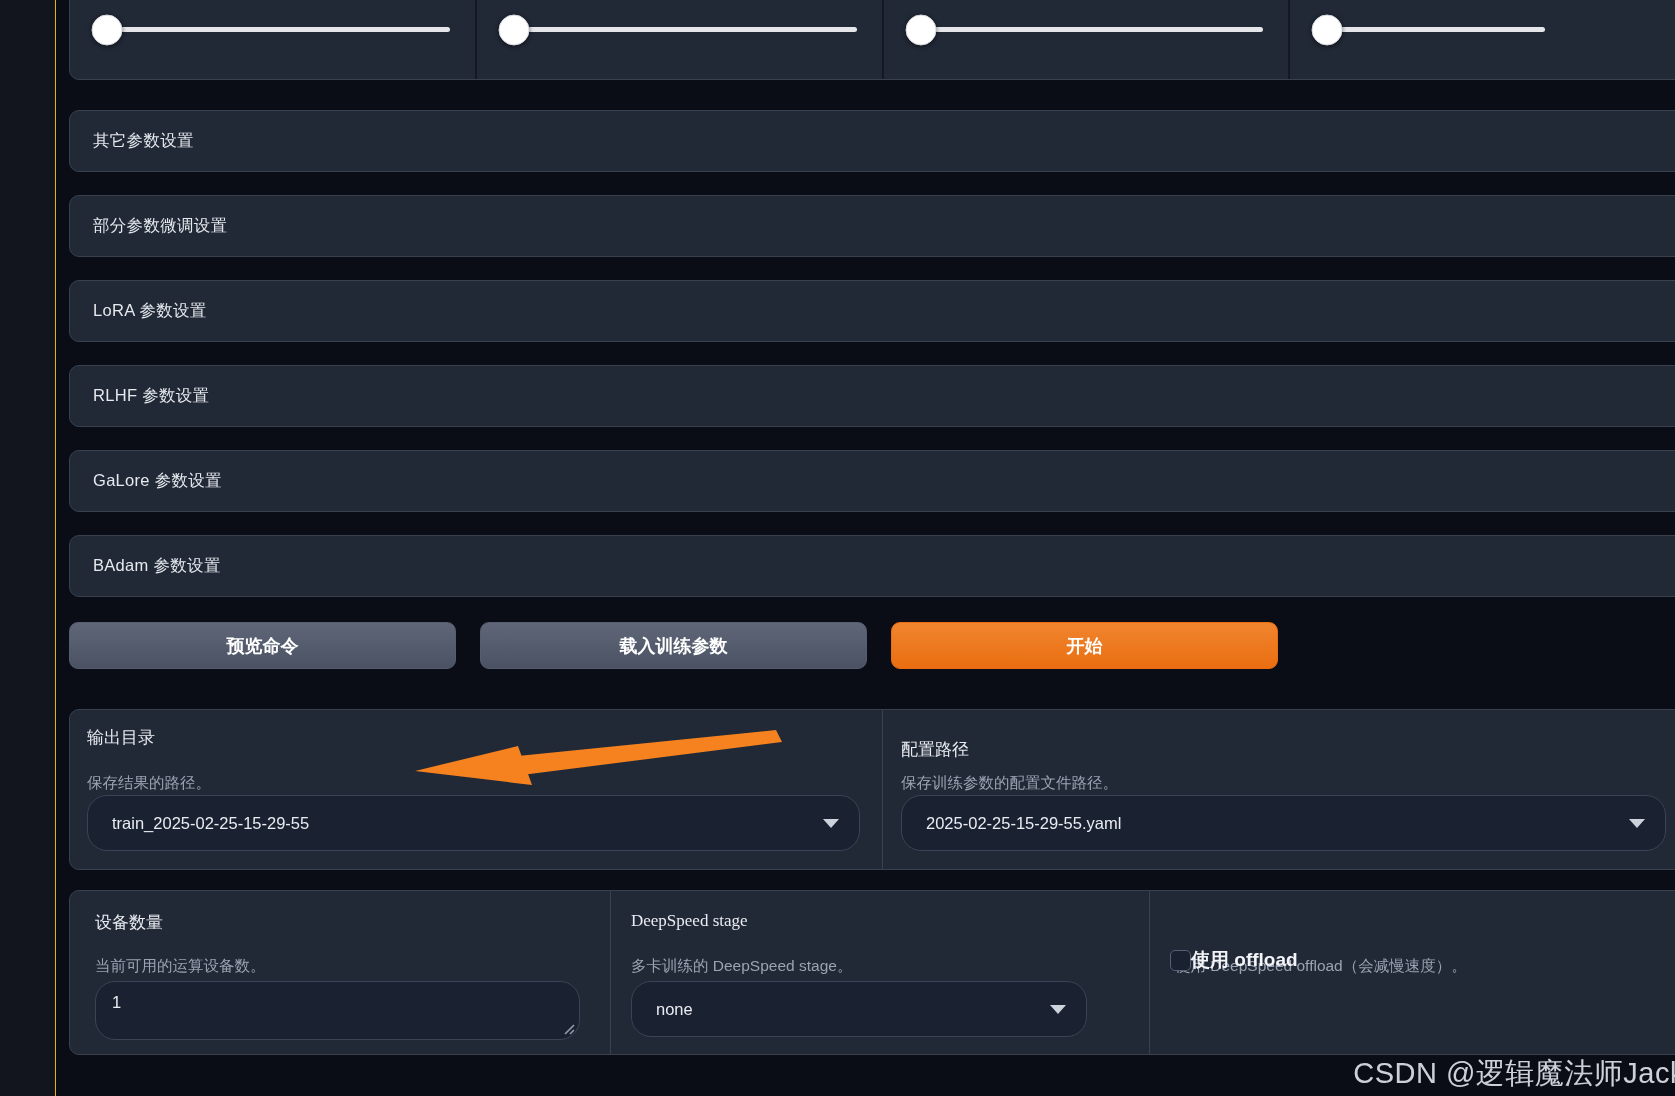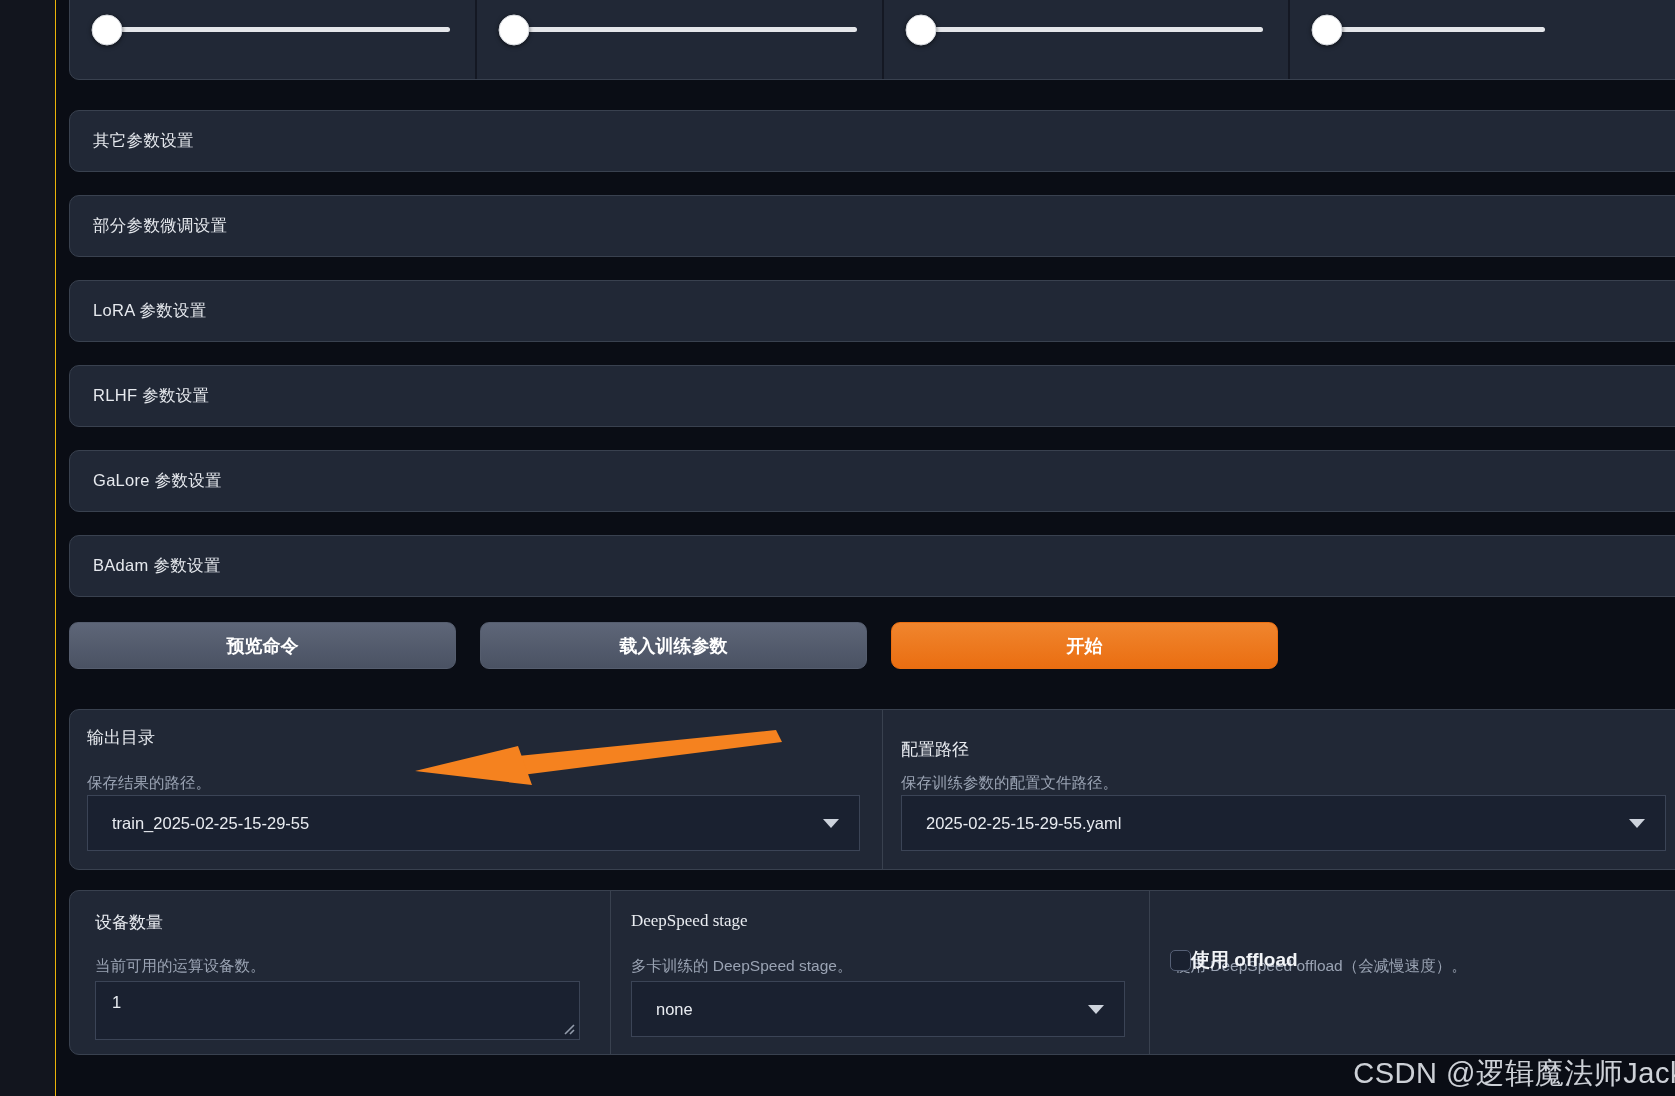--- a/index.html
+++ b/index.html
@@ -59,21 +59,21 @@
   }
   .btn.primary {
     background:linear-gradient(180deg,#f0852e,#ea6e11);
     border:1px solid #ea6e11;
   }
 
   
   .label { font-size:17px; font-weight:500; color:#e9ecf1; }
   .info  { font-size:15.5px; color:#9aa3b3;margin-top:13px; }
   .control {
-    background:#1a2130; border:1px solid #3b4456; border-radius:0;
+    background:#1a2130; border:1px solid #3b4456; border-radius:20px;
     display:flex; align-items:center;
     font-size:16.5px; font-weight:500; color:#e9ecf1;
   }
   .dropdown { height:56px; padding:0 20px 0 24px; cursor:pointer; }
   .dropdown .value { flex:1; }
   .caret {
     width:0; height:0;
     border-left:8px solid transparent; border-right:8px solid transparent;
     border-top:9px solid #cdd3dc;
   }
@@ -90,21 +90,21 @@
 
   .bottom-panel { top:890px; height:165px; display:grid; grid-template-columns:540px 539px auto; }
   .bottom-panel .label { position:absolute; top:20px; left:25px;font-family:Liberation Serif, serif; }
   .bottom-panel .info { position:absolute; top:52px; left:25px; }
   .bottom-panel .col.c2 .label, .bottom-panel .col.c2 .info { left:20px; }
   .textbox {
     position:absolute; top:90px; left:25px; width:485px; height:59px;
     align-items:flex-start; padding:11px 16px;
   }
   .textbox .grip { position:absolute; right:4px; bottom:4px; }
-  .bottom-panel .dropdown { position:absolute; top:90px; left:20px; width:494px; }
+  .bottom-panel .dropdown { position:absolute; top:90px; left:20px; width:456px; }
   .offload-info { position:absolute; top:26px; left:20px; }
   .offload-row { position:absolute; top:56px; left:20px; display:flex; align-items:center; cursor:pointer; }
   .checkbox {
     width:21px; height:21px; border-radius:5px;
     background:#1a2130; border:1.5px solid #566076;
     display:inline-block;
   }
   .offload-row .cb-label { margin-left:0; font-size:19px; font-weight:700; color:#f2f4f7; }
 
   

